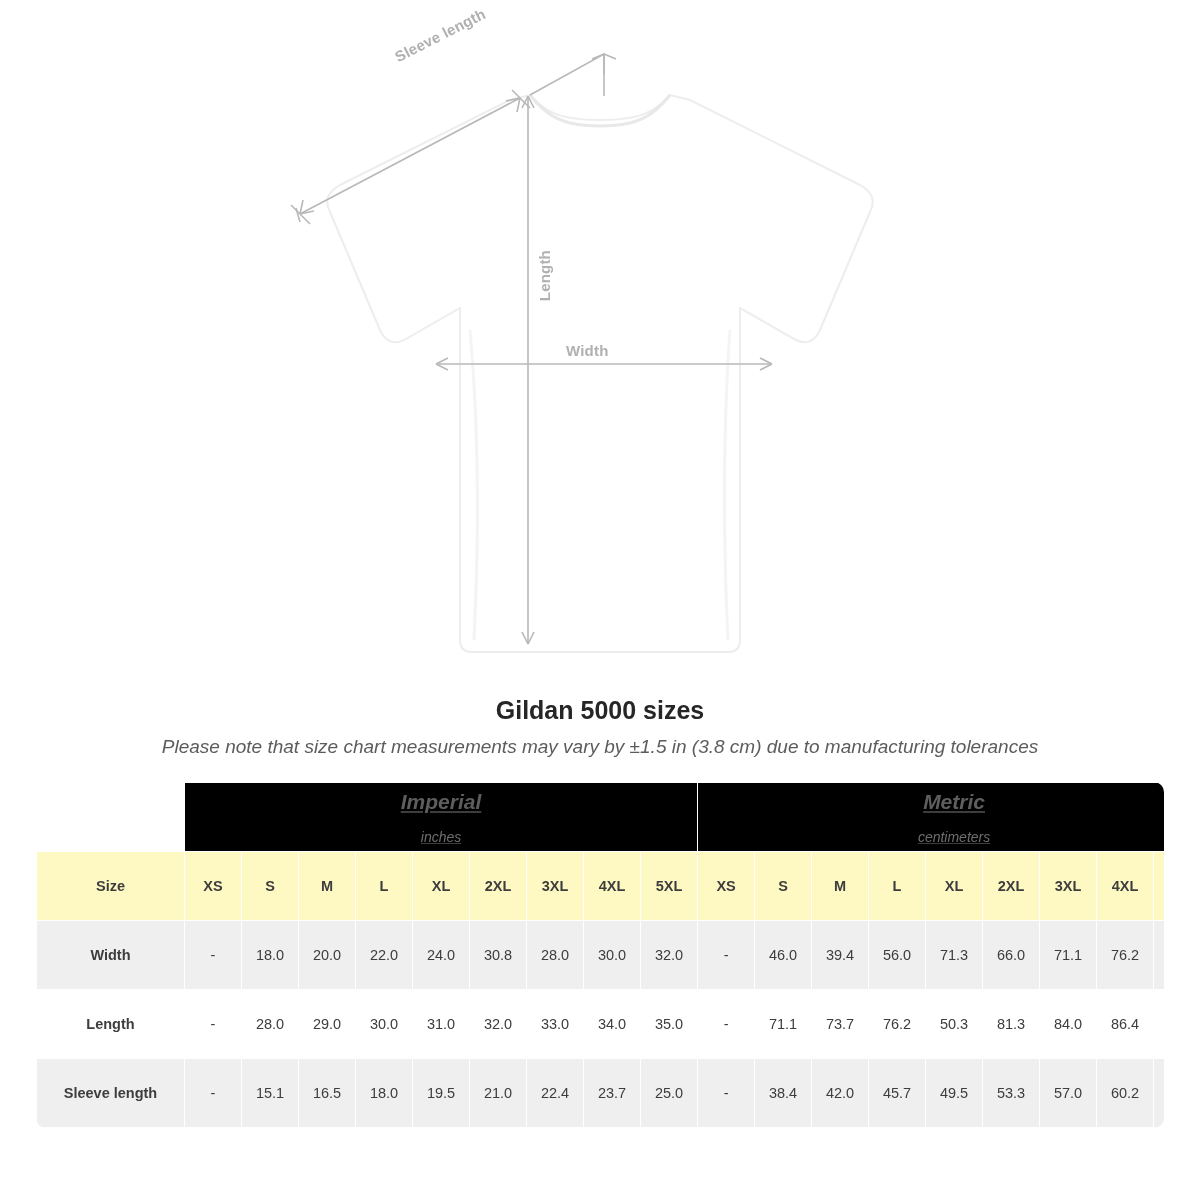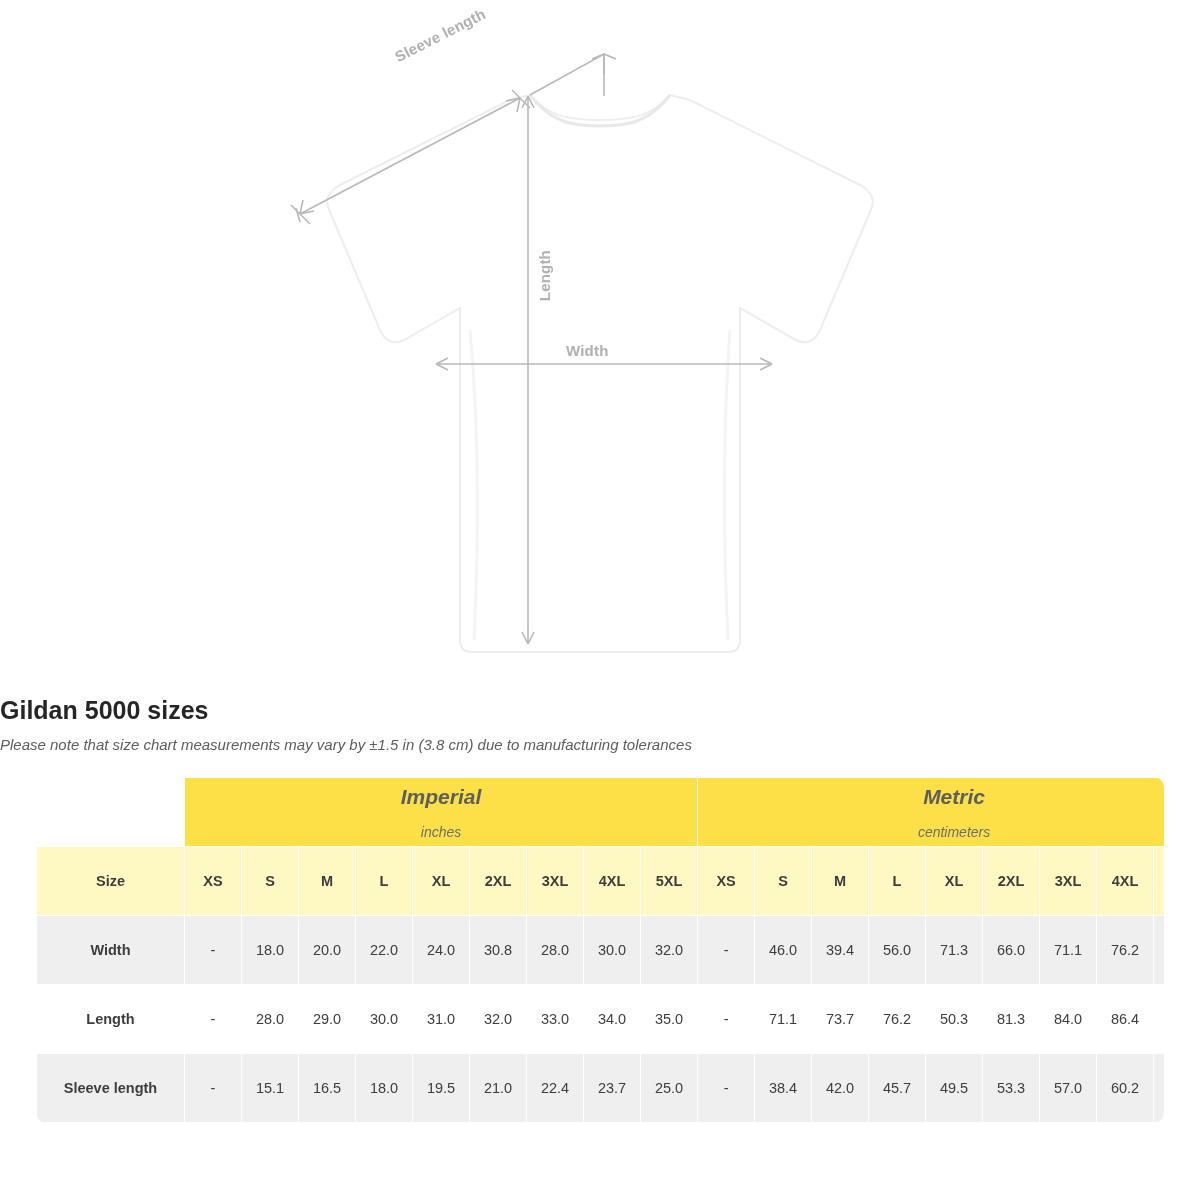--- a/index.html
+++ b/index.html
@@ -38,30 +38,30 @@
   .lbl-length {
     left: 536px; top: 250px;
     writing-mode: vertical-rl;
     transform: rotate(180deg);
   }
   .lbl-width {
     left: 566px; top: 342px;
   }
 
   
-  .title-block { text-align: left; margin-top: 6px; }
+  .title-block { text-align: center; margin-top: 6px; }
   .chart-title {
     font-size: 25px;
     font-weight: bold;
     color: #262626;
     margin: 0;
   }
   .chart-note {
     margin-top: 11px;
-    font-size: 15px;
+    font-size: 19px;
     font-style: italic;
     color: #5c5c5c;
   }
 
   
   .table-wrap {
     margin: 24px 36px 0 36px;
     border-radius: 10px;
     overflow: hidden;
   }
@@ -72,23 +72,24 @@
   }
   table.size-table td, table.size-table th {
     border: 1px solid #ffffff;
     text-align: center;
     color: #3d3d3d;
     font-size: 14.5px;
     height: 69px;
     padding: 0 2px;
   }
   .sys-head {
-    background: #fde047;
+    background: #000000;
     height: 88px;
     vertical-align: middle;
+    text-decoration: underline;
   }
   .sys-name {
     font-size: 21px;
     font-weight: bold;
     font-style: italic;
     color: #5e5e5e;
     line-height: 1.2;
   }
   .sys-unit {
     font-size: 14px;

